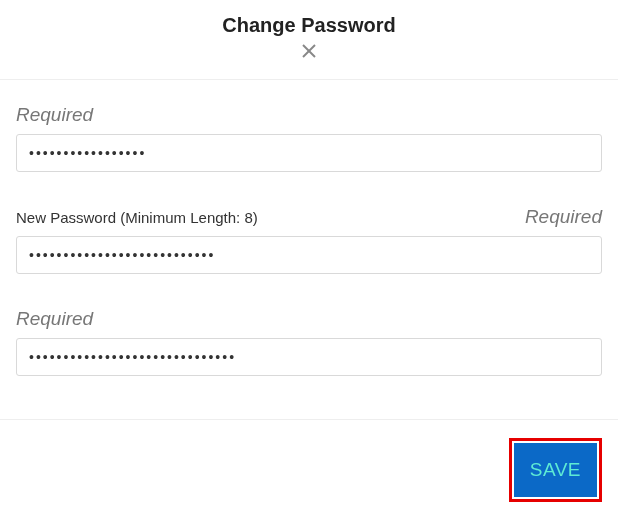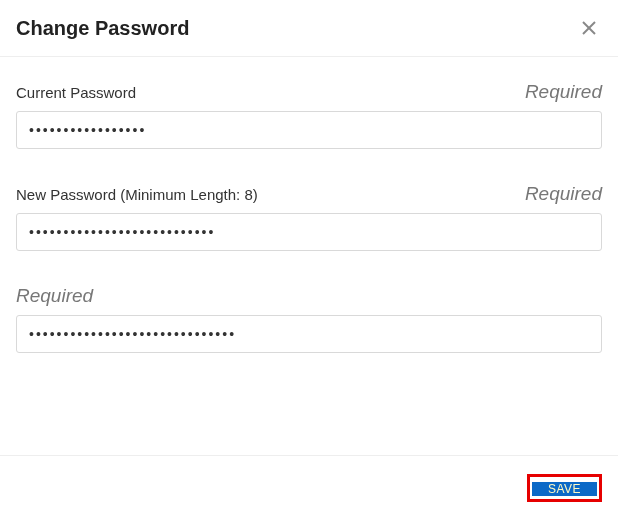--- a/index.html
+++ b/index.html
@@ -9,20 +9,21 @@
       width: 618px;
       height: 516px;
       overflow: hidden;
       color: #333;
     }
     .dialog { width: 100%; height: 100%; display: flex; flex-direction: column; }
     .header {
       display: flex; align-items: center; justify-content: space-between;
       padding: 14px 16px 14px 16px;
       border-bottom: 1px solid #eee;
+      flex-direction: column;
     }
     .title { font-size: 20px; font-weight: 600; color: #222; }
     .close-btn {
       background: none; border: none; cursor: pointer;
       color: #888; font-size: 20px; line-height: 1; padding: 4px 6px;
     }
     .body { padding: 10px 16px 0 16px; flex: 1; }
     .field { margin-top: 18px; }
     .field:first-child { margin-top: 14px; }
     .label-row {
@@ -48,24 +49,24 @@
       padding: 18px 16px 14px 16px;
       display: flex; justify-content: flex-end;
     }
     .save-wrap {
       border: 3px solid #e60000;
       padding: 2px;
       display: inline-block;
     }
     .save-btn {
       background: #0b69c7;
-      color: #fef9c3;
+      color: #5eead4;
       border: none;
-      padding: 0 16px;
-      font-size: 12px;
+      padding: 16px 16px;
+      font-size: 19px;
       letter-spacing: 0.5px;
       cursor: pointer;
     }
   </style>
 </head>
 <body>
 
 <div class="dialog">
   <div class="header">
     <h1 class="title">Change Password</h1>
@@ -76,21 +77,20 @@
           <line x1="13" y1="1" x2="1" y2="13" stroke="#888" stroke-width="2"></line>
         </svg>
       </span>
     </button>
   </div>
 
   <div class="body">
 
     <div class="field">
       <div class="label-row">
-        <label class="field-label">Current Password</label>
         <span class="required">Required</span>
       </div>
       <input type="password" class="text-input" value="•••••••••••••••••" style="">
     </div>
 
     <div class="field">
       <div class="label-row">
         <label class="field-label">New Password (Minimum Length: 8)</label>
         <span class="required">Required</span>
       </div>

